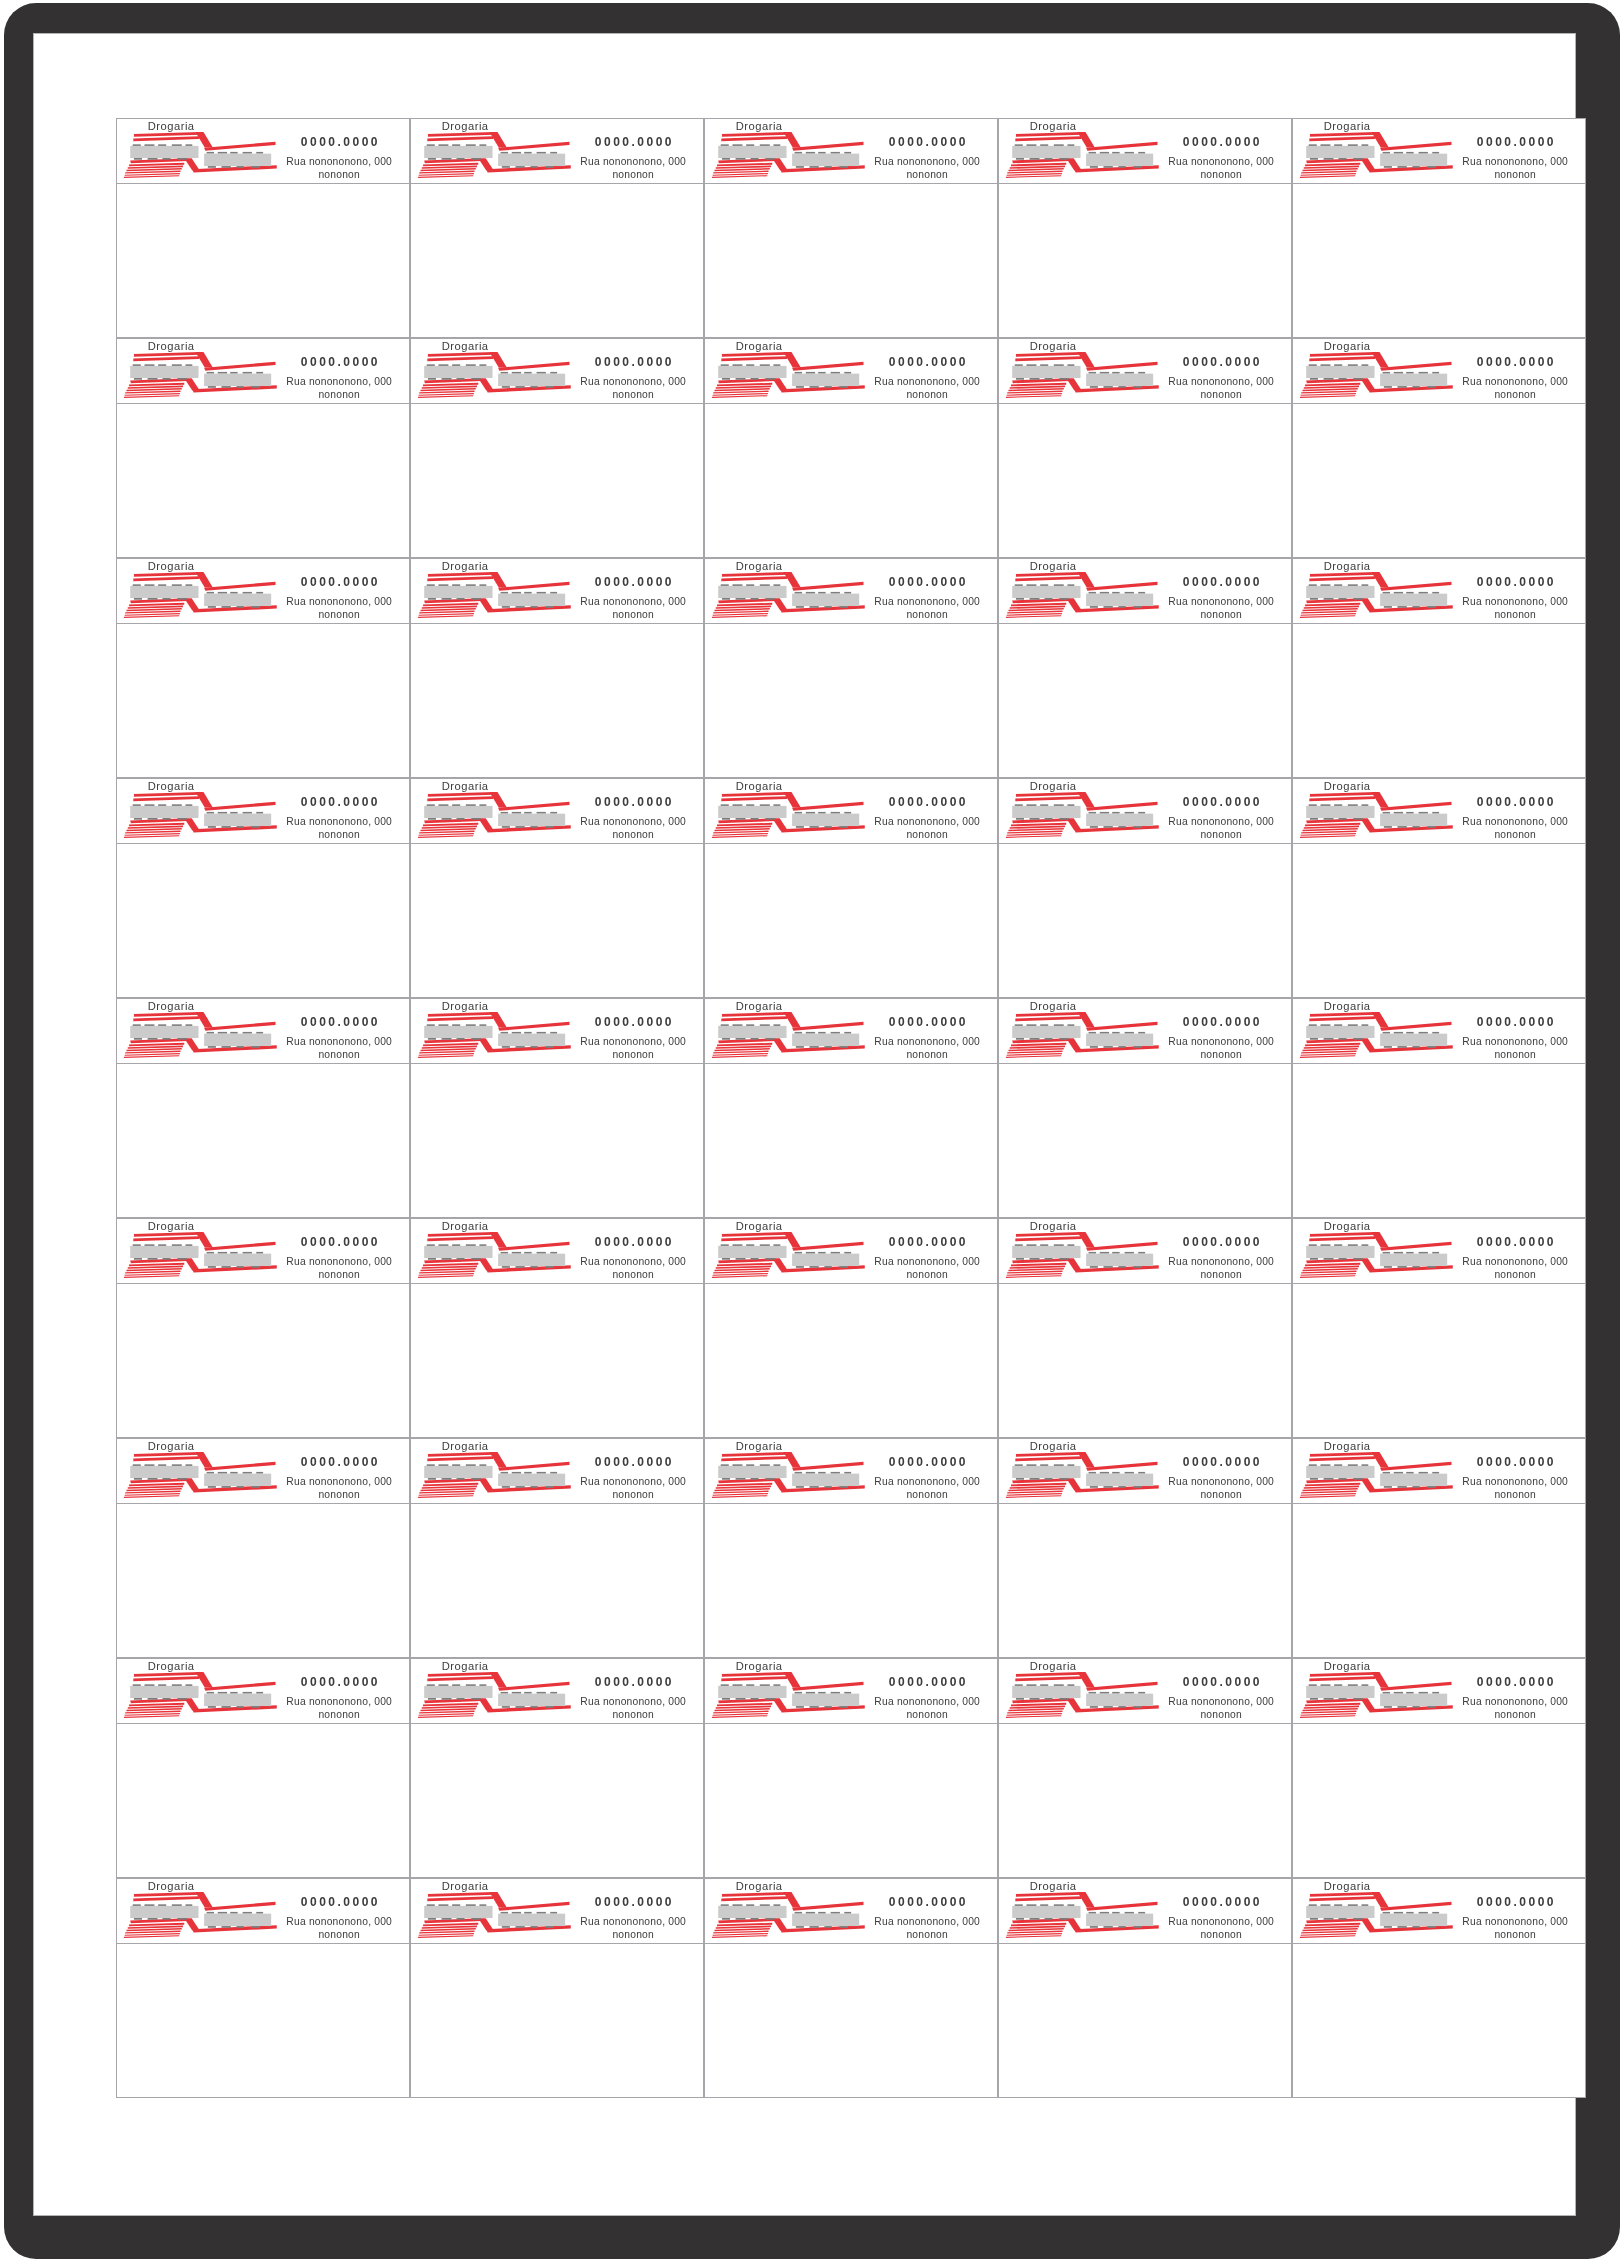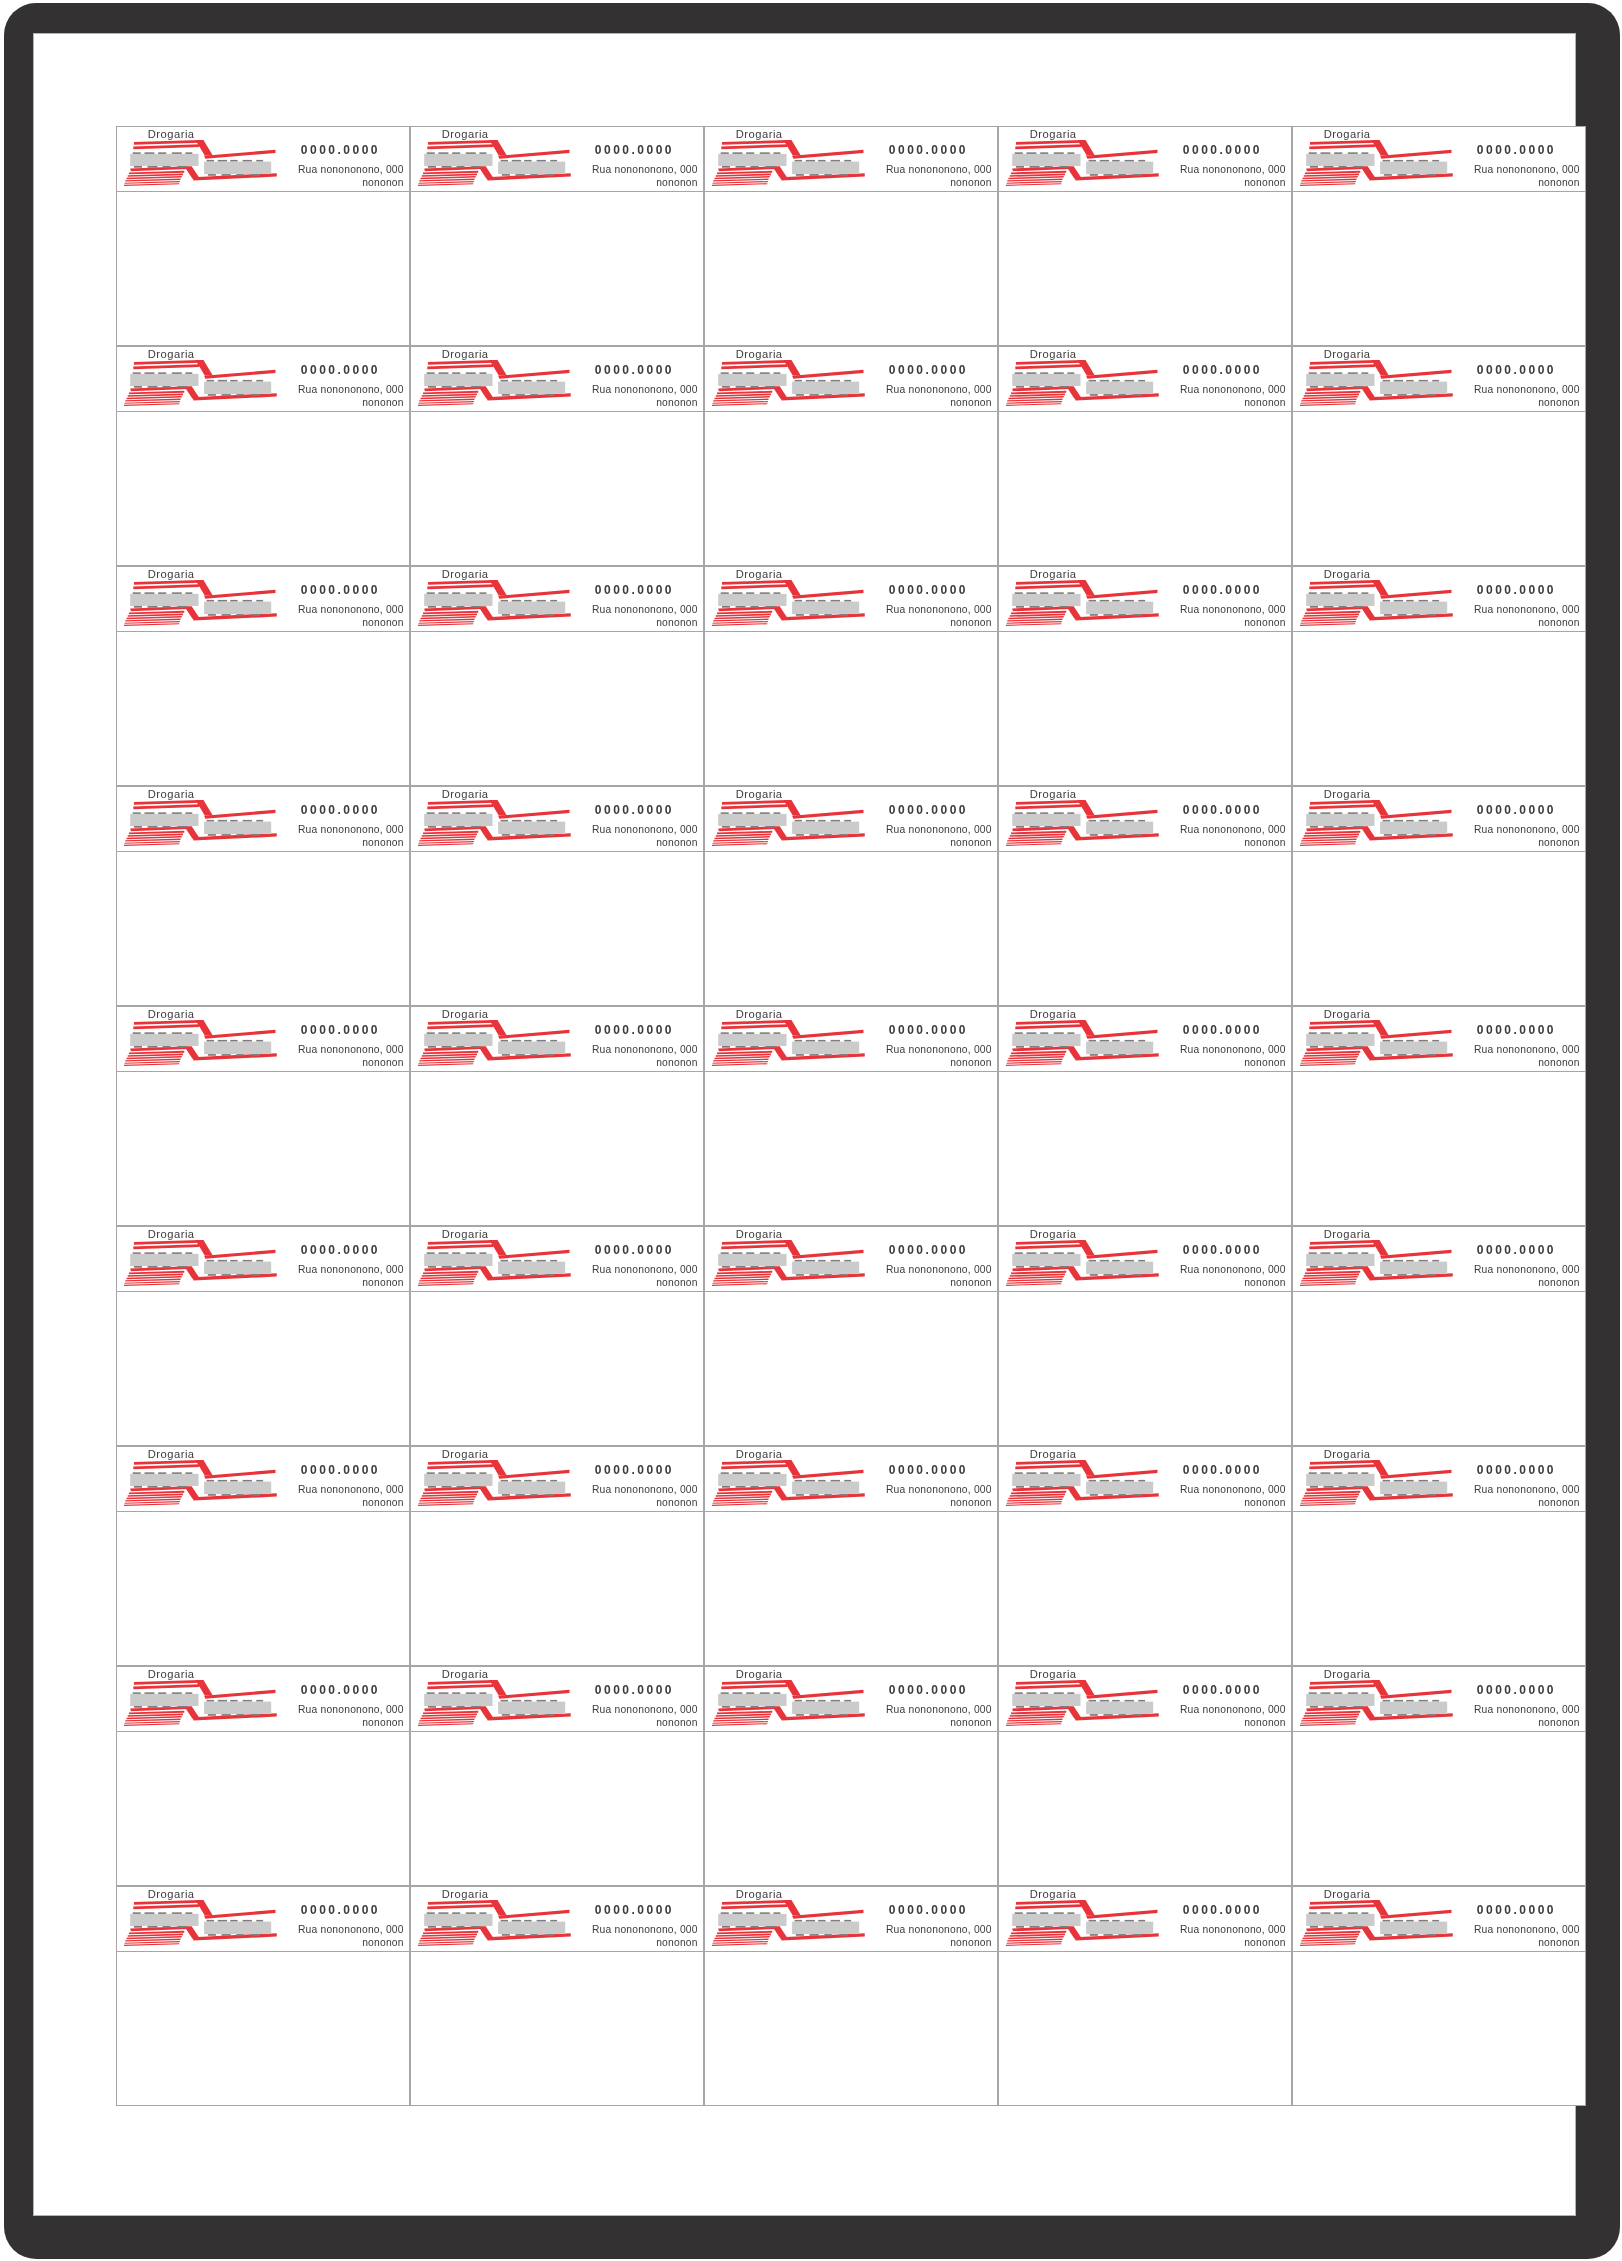--- a/index.html
+++ b/index.html
@@ -27,21 +27,21 @@
   }
   .page {
     position: absolute;
     left: 29px; top: 30px;
     width: 1543px; height: 2183px;
     background: #ffffff;
     border: 1.2px solid var(--page-edge);
   }
   .labels-grid {
     position: absolute;
-    left: 35px; top: 92px;
+    left: 35px; top: 84px;
     display: grid;
     grid-auto-rows: 220px;
     padding-left: 47px;
   }
   .label-cell {
     width: 294px; height: 220px;
     border: 1.2px solid var(--grid-border);
     background: #ffffff;
     position: relative;
   }
@@ -84,21 +84,20 @@
     margin-right: -2.5px;
     white-space: nowrap;
     color: var(--text-dark);
   }
   .address {
     margin-top: 3.1px;
     font-size: 10.3px;
     line-height: 13px;
     letter-spacing: 0.2px;
     color: var(--text-dark);
-    text-align: right;
   }
 </style>
 </head>
 <body>
 
 <div class="frame">
   <div class="page">
     <div class="labels-grid" style="grid-template-columns: repeat(5, 294px);">
   <div class="label-cell">
     <div class="label-header">

